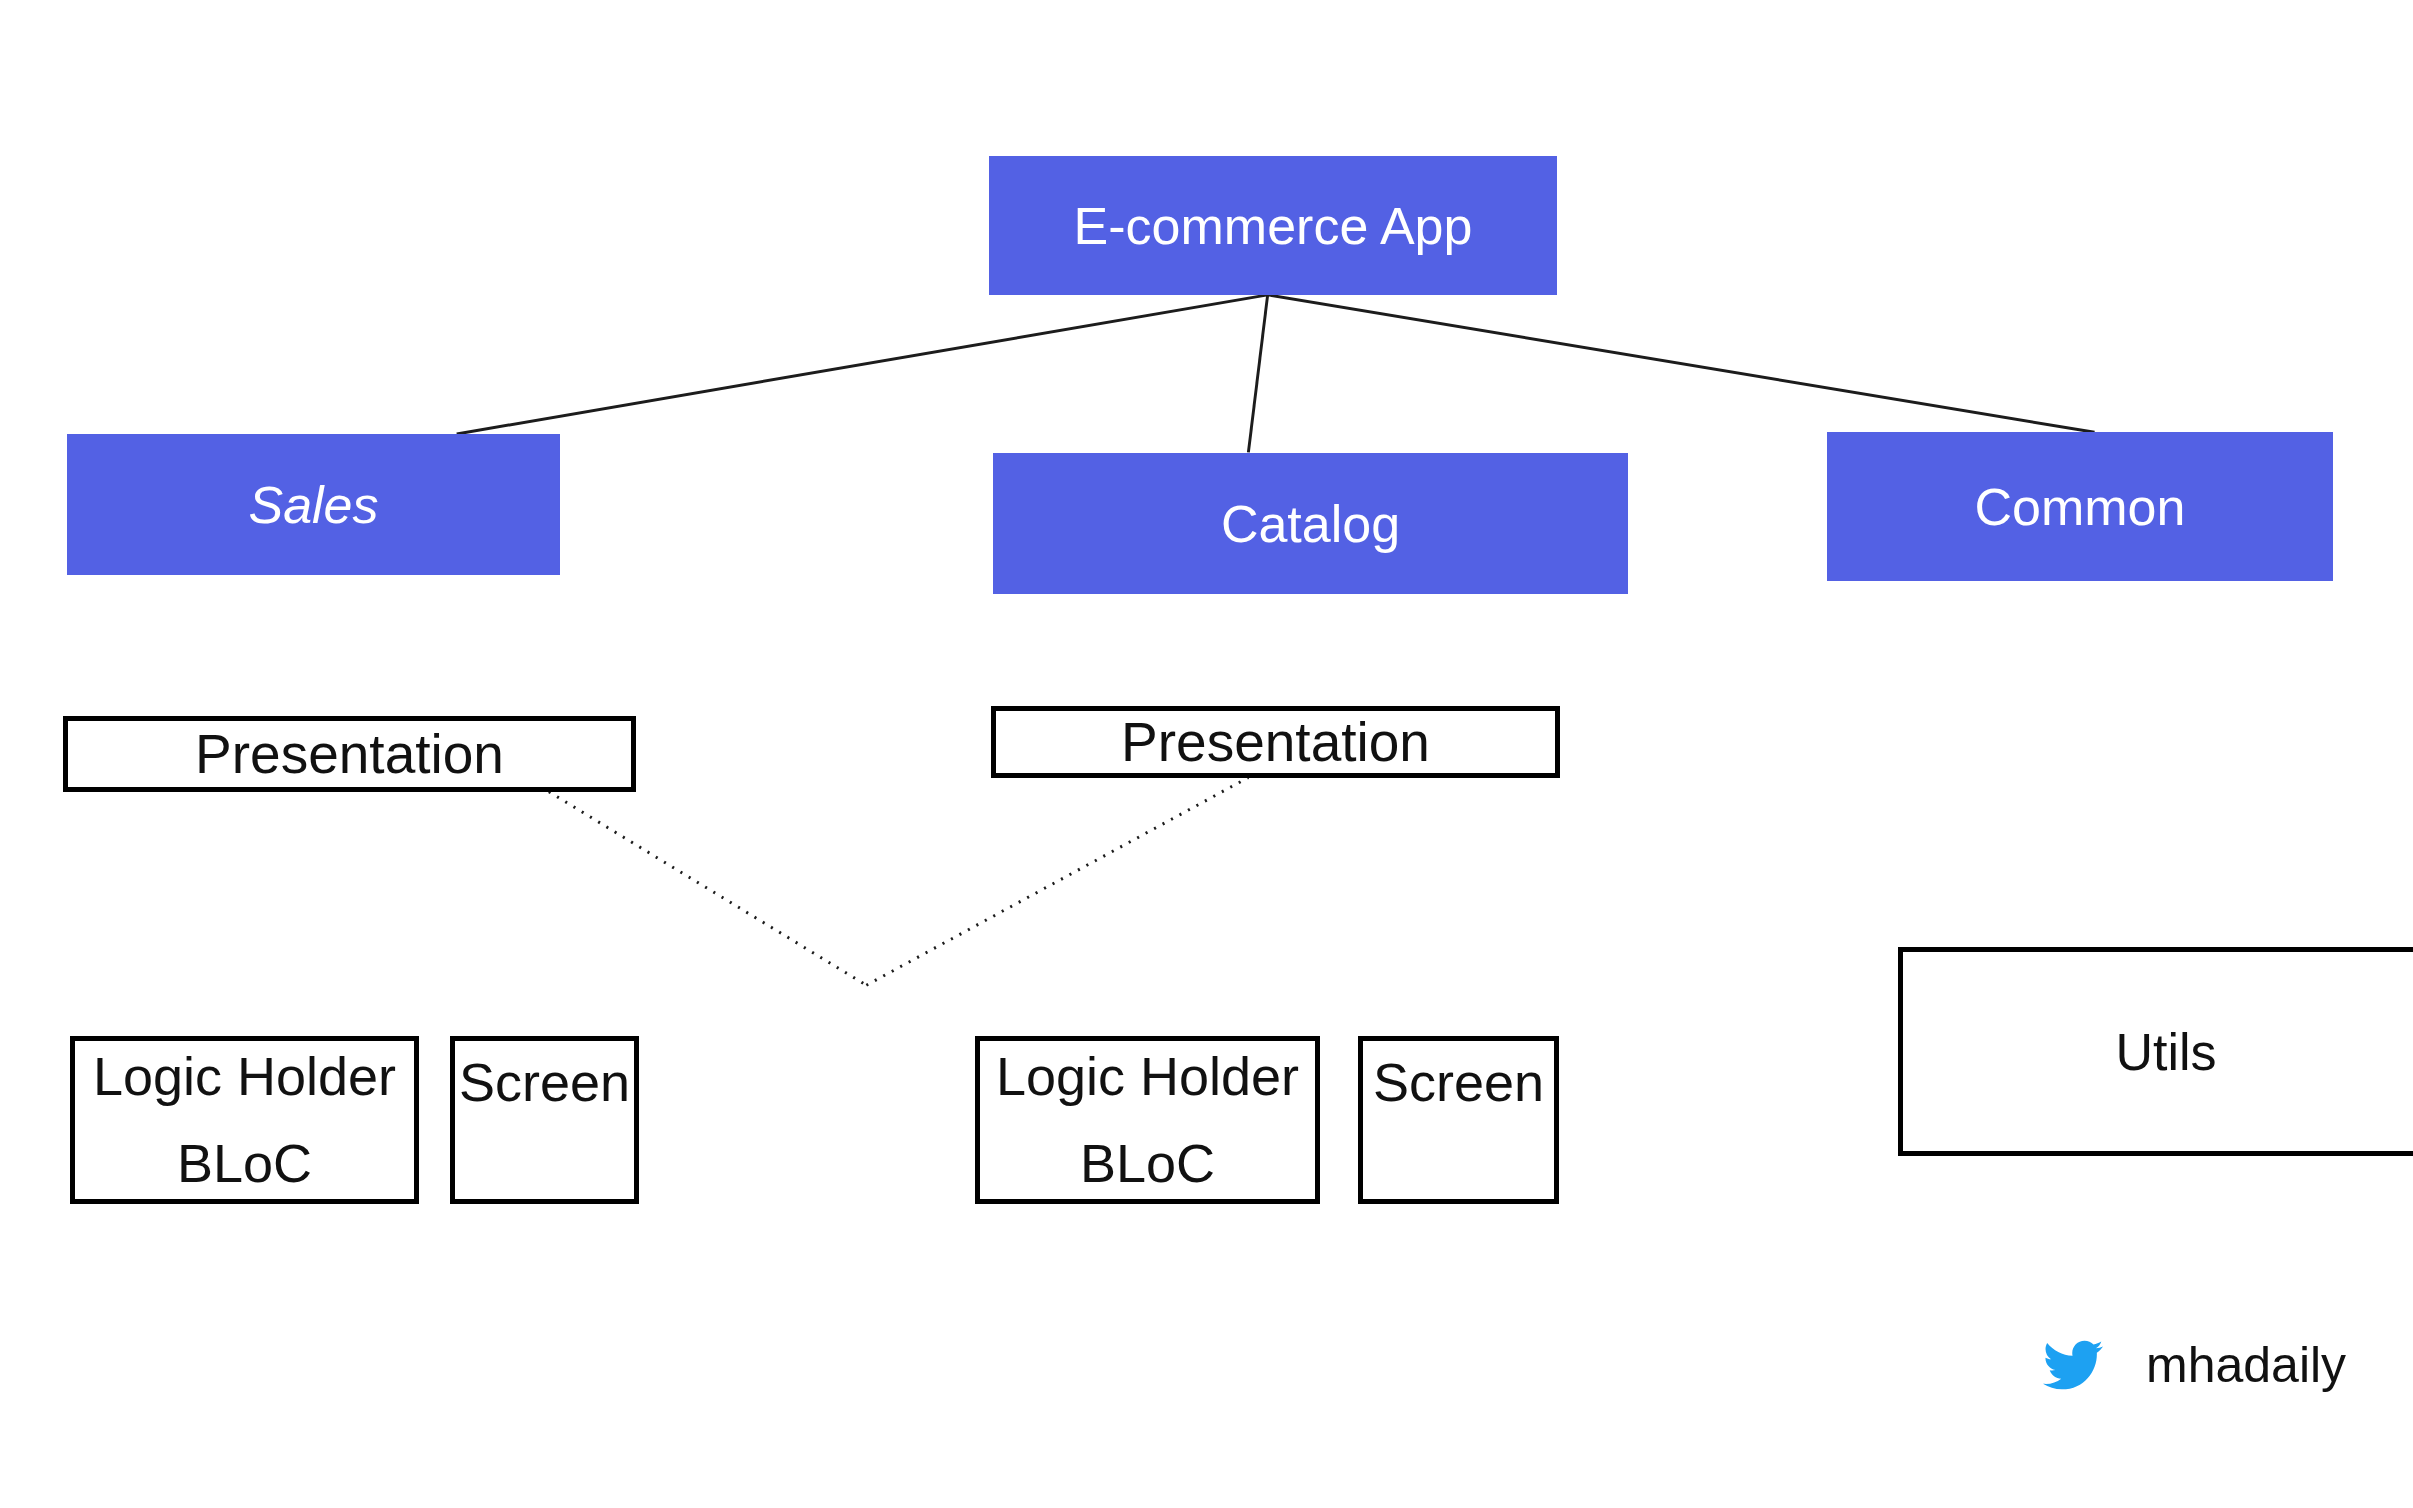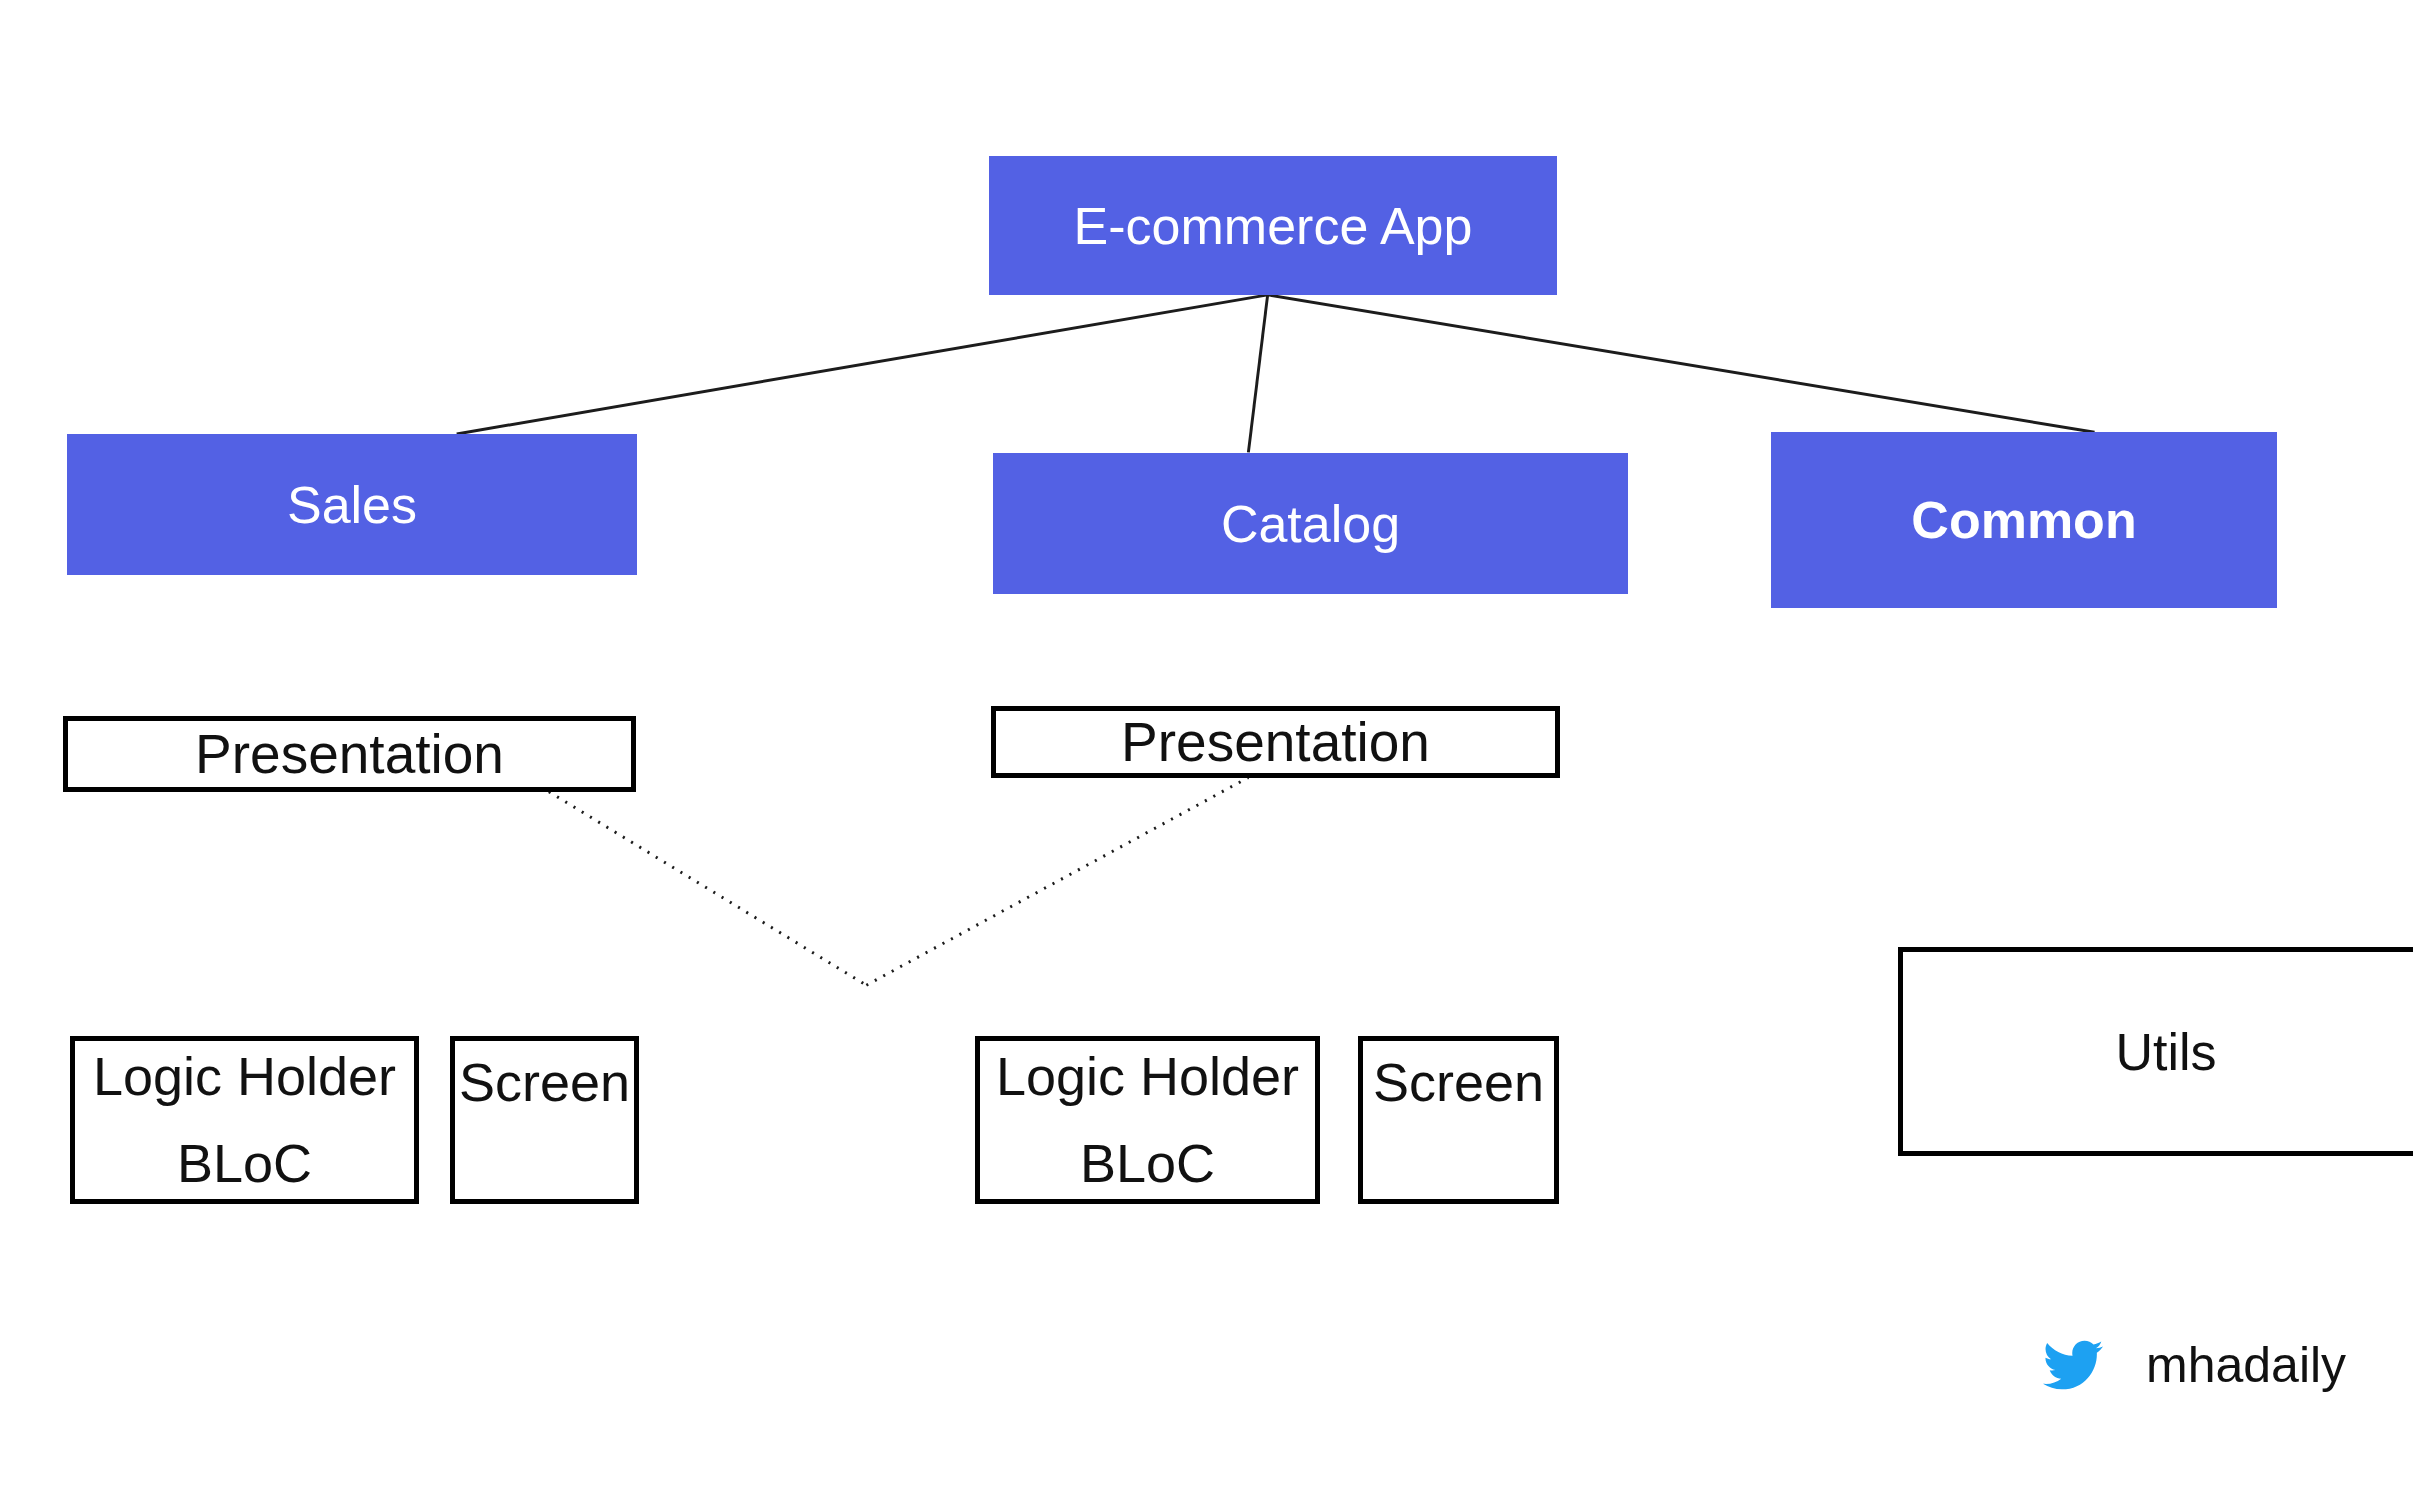--- a/index.html
+++ b/index.html
@@ -19,23 +19,23 @@
     background:var(--background);
     font-family:"Liberation Sans","DejaVu Sans",sans-serif;
     overflow:hidden;
   }
   #edges{position:absolute;left:0;top:0;width:2413px;height:1508px;}
   .box{position:absolute;display:flex;align-items:center;justify-content:center;box-sizing:border-box;text-align:center;}
   .module{background:var(--module-fill);color:var(--module-text);font-size:52px;}
   .layer{background:#ffffff;border:5px solid var(--layer-border);color:var(--layer-text);}
 
   #box-root        {left:989px;top:156px;width:568px;height:139px;}
-  #box-sales       {left:67px;  top:434px;width:570px;height:141px;}
+  #box-sales       {left:67px;  top:434px;width:493px;height:141px;font-style:italic;}
   #box-catalog     {left:993px;top:453px;width:635px;height:141px;}
-  #box-common      {left:1771px;top:432px;width:506px;height:176px;font-weight:bold;}
+  #box-common      {left:1827px;top:432px;width:506px;height:149px;}
 
   #box-sales-presentation  {left:63px;  top:716px;width:573px;height:76px;font-size:55px;}
   #box-catalog-presentation{left:991px;top:706px;width:569px;height:72px;font-size:55px;}
 
   #box-widgets{left:1898px;top:676px; width:478px;height:212px;font-size:52px;}
   #box-utils  {left:1898px;top:947px;width:536px;height:209px;font-size:52px;}
 
   .bloc-box{border-width:5.9px;flex-direction:column;font-size:54px;line-height:1.62;}
   #box-sales-logic  {left:70px;  top:1036px;width:349px;height:168px;}
   #box-sales-screen {left:450px; top:1036px;width:189px;height:168px;}

